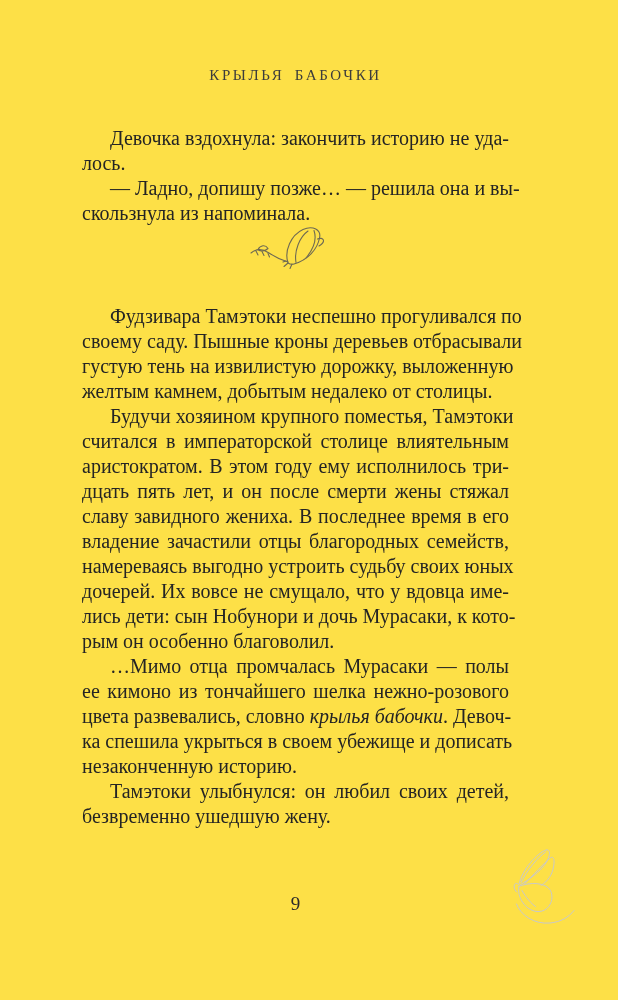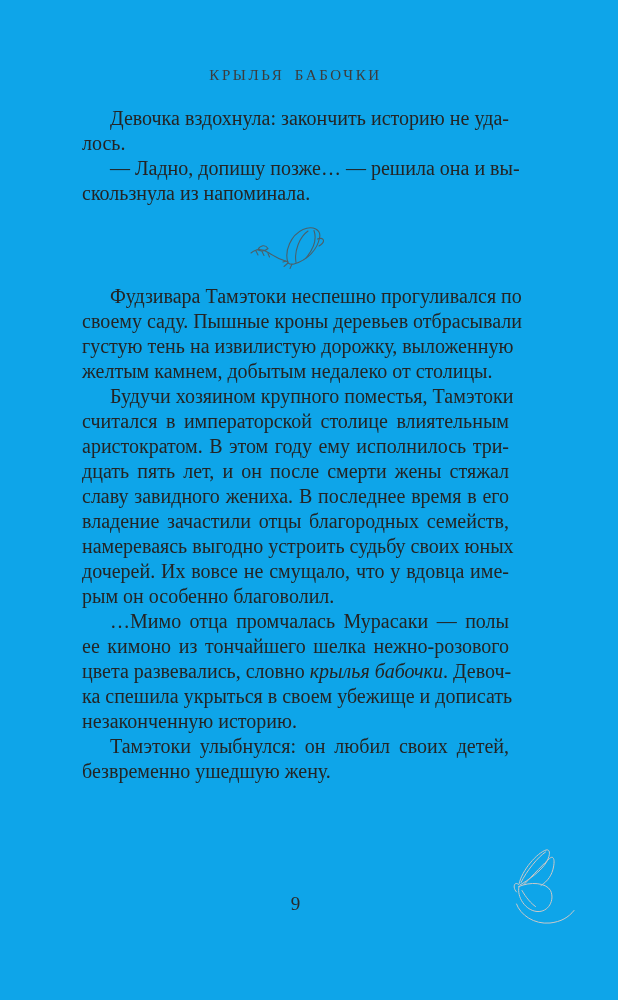--- a/index.html
+++ b/index.html
@@ -4,33 +4,34 @@
 <style>
   html,body{margin:0;padding:0;}
   body{
     width:618px;height:1000px;
     background:#ffffff;
     font-family:"Liberation Serif","DejaVu Serif",serif;
     color:#222222;
     position:relative;
     overflow:hidden;
   }
-  .page{position:absolute;inset:0;background:#0ea5e9;}
+  .page{position:absolute;inset:0;background:#fde047;}
   .running-head{
     position:absolute;top:67px;left:82px;width:427px;
     text-align:center;
     font-size:15px;
     letter-spacing:2.6px;
     color:#3c3c3c;
     word-spacing:4px;
   }
   .text-block{
     position:absolute;left:82px;width:427px;
     font-size:20px;line-height:25px;
     color:#242424;
+    margin-top:20px;
   }
   #text-block-1{top:106px;}
   #text-block-2{top:284px;}
   .line{
     text-align:justify;
     text-align-last:justify;
     height:25px;
     overflow:visible;
     white-space:nowrap;
   }
@@ -90,20 +91,21 @@
       </div>
       <div>
         <div class="line indent">Будучи хозяином крупного поместья, Тамэтоки</div>
         <div class="line">считался в императорской столице влиятельным</div>
         <div class="line">аристократом. В этом году ему исполнилось три-</div>
         <div class="line">дцать пять лет, и он после смерти жены стяжал</div>
         <div class="line">славу завидного жениха. В последнее время в его</div>
         <div class="line">владение зачастили отцы благородных семейств,</div>
         <div class="line">намереваясь выгодно устроить судьбу своих юных</div>
         <div class="line">дочерей. Их вовсе не смущало, что у вдовца име-</div>
+        <div class="line">лись дети: сын Нобунори и дочь Мурасаки, к кото-</div>
         <div class="line last">рым он особенно благоволил.</div>
       </div>
       <div>
         <div class="line indent">…Мимо отца промчалась Мурасаки — полы</div>
         <div class="line">ее кимоно из тончайшего шелка нежно-розового</div>
         <div class="line"><span>цвета развевались, словно </span><span class="em">крылья бабочки</span><span>. Девоч-</span></div>
         <div class="line">ка спешила укрыться в своем убежище и дописать</div>
         <div class="line last">незаконченную историю.</div>
       </div>
       <div>

